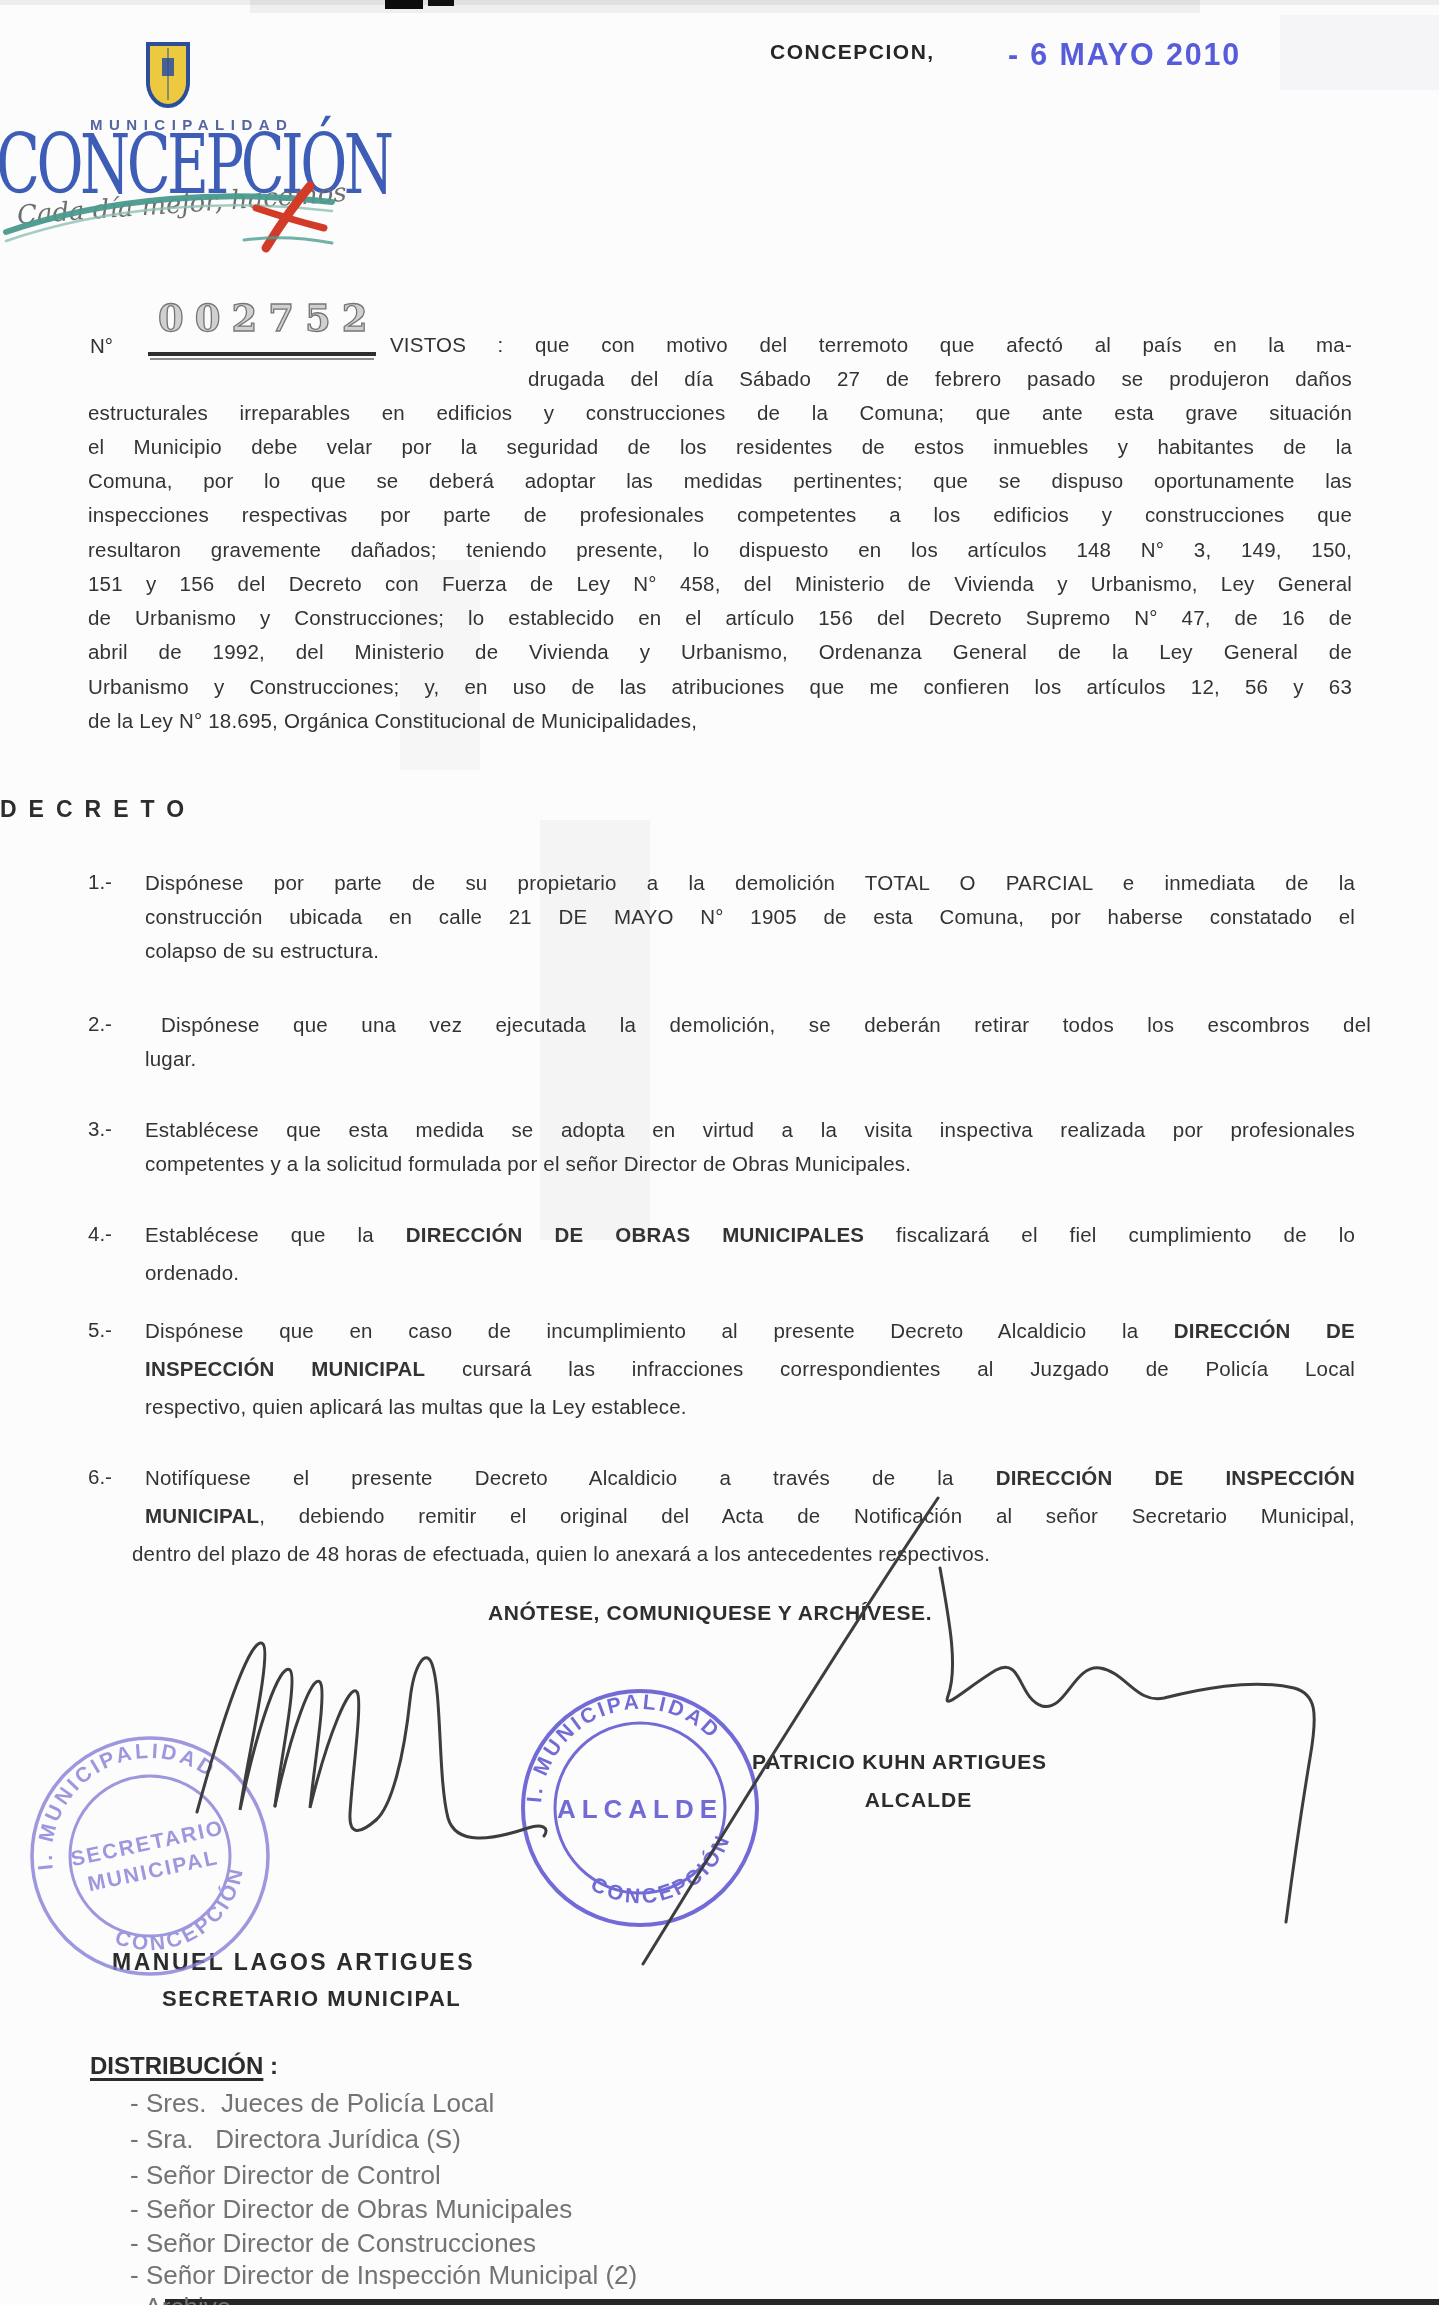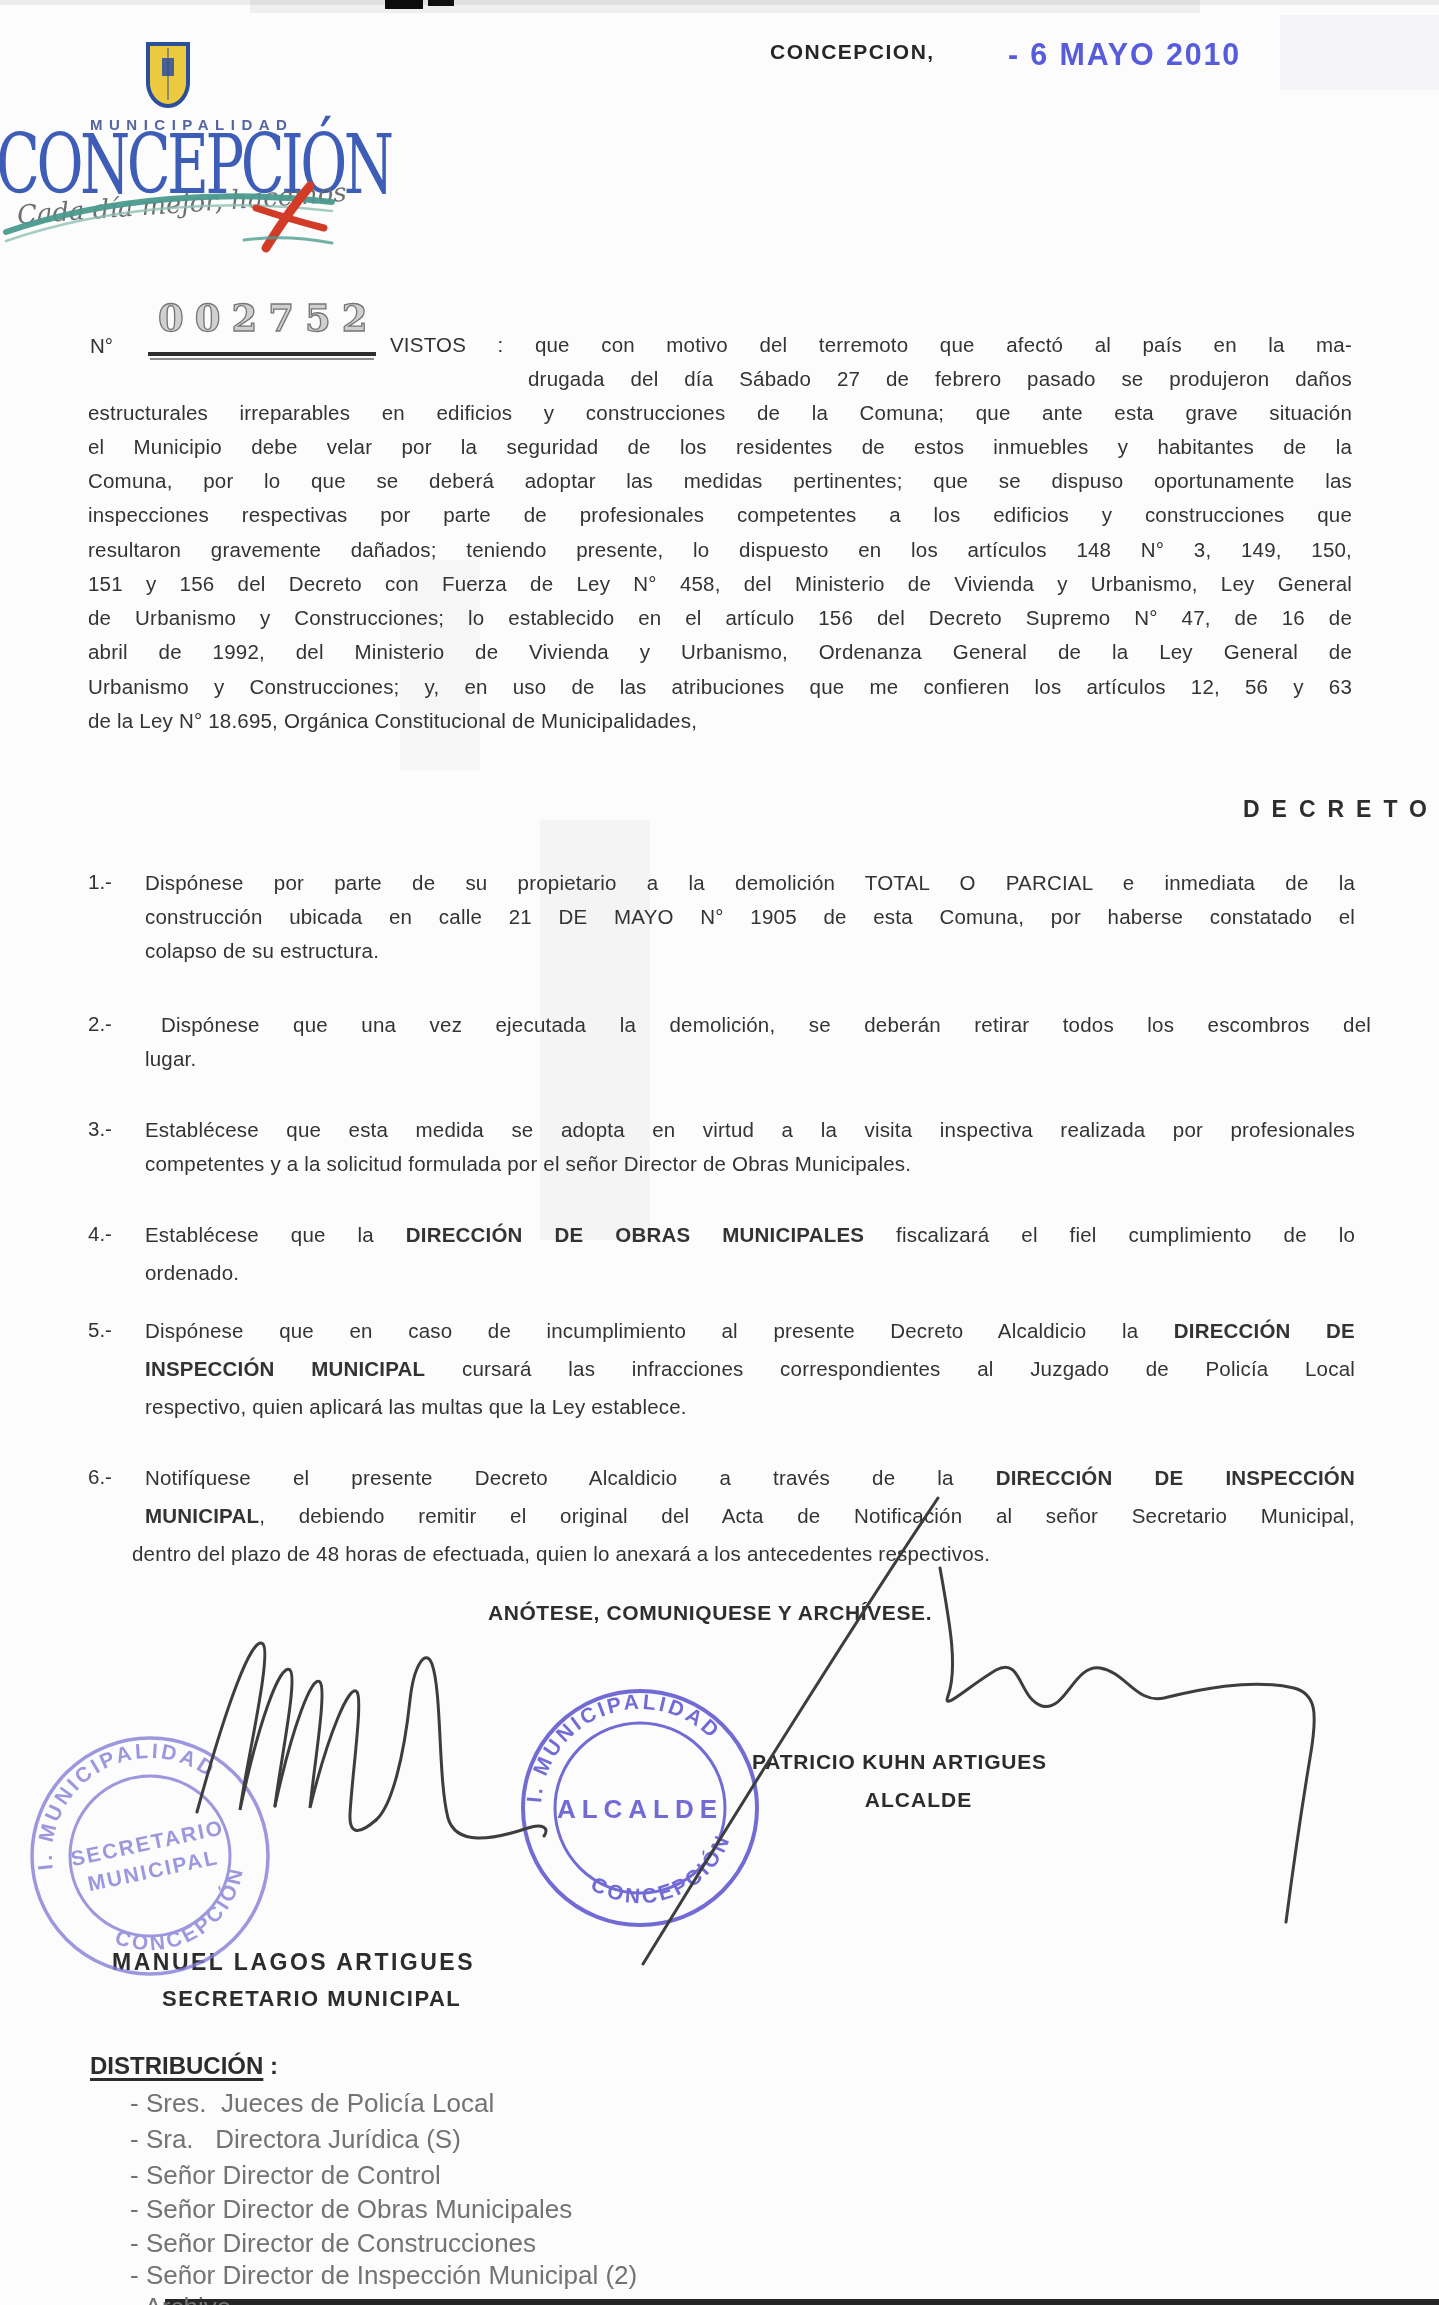--- a/index.html
+++ b/index.html
@@ -14,21 +14,21 @@
   .date-stamp{position:absolute;left:1008px;top:36px;font-size:32px;font-weight:bold;letter-spacing:2px;color:#575cdb;transform:scaleX(0.95);transform-origin:left top;white-space:nowrap;}
   
   .no-label{position:absolute;left:90px;top:334px;font-size:20.5px;}
   .no-stamp{position:absolute;left:158px;top:296px;font-family:"DejaVu Serif",serif;font-size:37px;font-weight:bold;letter-spacing:11px;color:rgba(125,125,125,0.35);-webkit-text-stroke:1.3px #757575;white-space:nowrap;}
   .no-line1{position:absolute;left:148px;top:352px;width:228px;height:4px;background:#2e2e2e;}
   .no-line2{position:absolute;left:150px;top:358px;width:224px;height:2px;background:#2e2e2e;opacity:.55;}
   
   .tline{position:absolute;font-size:20.5px;line-height:26px;letter-spacing:.2px;color:#333;white-space:nowrap;}
   .jline{position:absolute;font-size:20.5px;line-height:26px;letter-spacing:.2px;color:#333;text-align:justify;text-align-last:justify;}
   .jline span,.tline span{white-space:normal;}
-  .heading{position:absolute;left:0;top:796px;width:1439px;text-align:right;font-size:23px;font-weight:bold;letter-spacing:12px;color:#2d2d2d;}
+  .heading{position:absolute;left:0;top:796px;width:1439px;text-align:left;font-size:23px;font-weight:bold;letter-spacing:12px;color:#2d2d2d;}
   .inum{position:absolute;left:88px;font-size:20.5px;color:#333;}
   b{font-weight:bold;}
   .closing{position:absolute;left:0;top:1601px;width:1420px;text-align:center;font-size:21px;font-weight:bold;letter-spacing:.6px;color:#2e2e2e;}
   
   .mayor-name{position:absolute;left:752px;top:1750px;font-size:21px;font-weight:bold;letter-spacing:.8px;color:#2c2c2c;text-align:right;}
   .mayor-title{position:absolute;left:752px;top:1788px;width:333px;text-align:center;font-size:21px;font-weight:bold;letter-spacing:1px;color:#2c2c2c;}
   .sec-name{position:absolute;left:112px;top:1949px;font-size:23px;font-weight:bold;letter-spacing:2.5px;color:#2c2c2c;}
   .sec-title{position:absolute;left:162px;top:1986px;font-size:22px;font-weight:bold;letter-spacing:1.5px;color:#2c2c2c;}
   
   .dist-head{position:absolute;left:90px;top:2052px;font-size:24px;font-weight:bold;color:#2c2c2c;}

